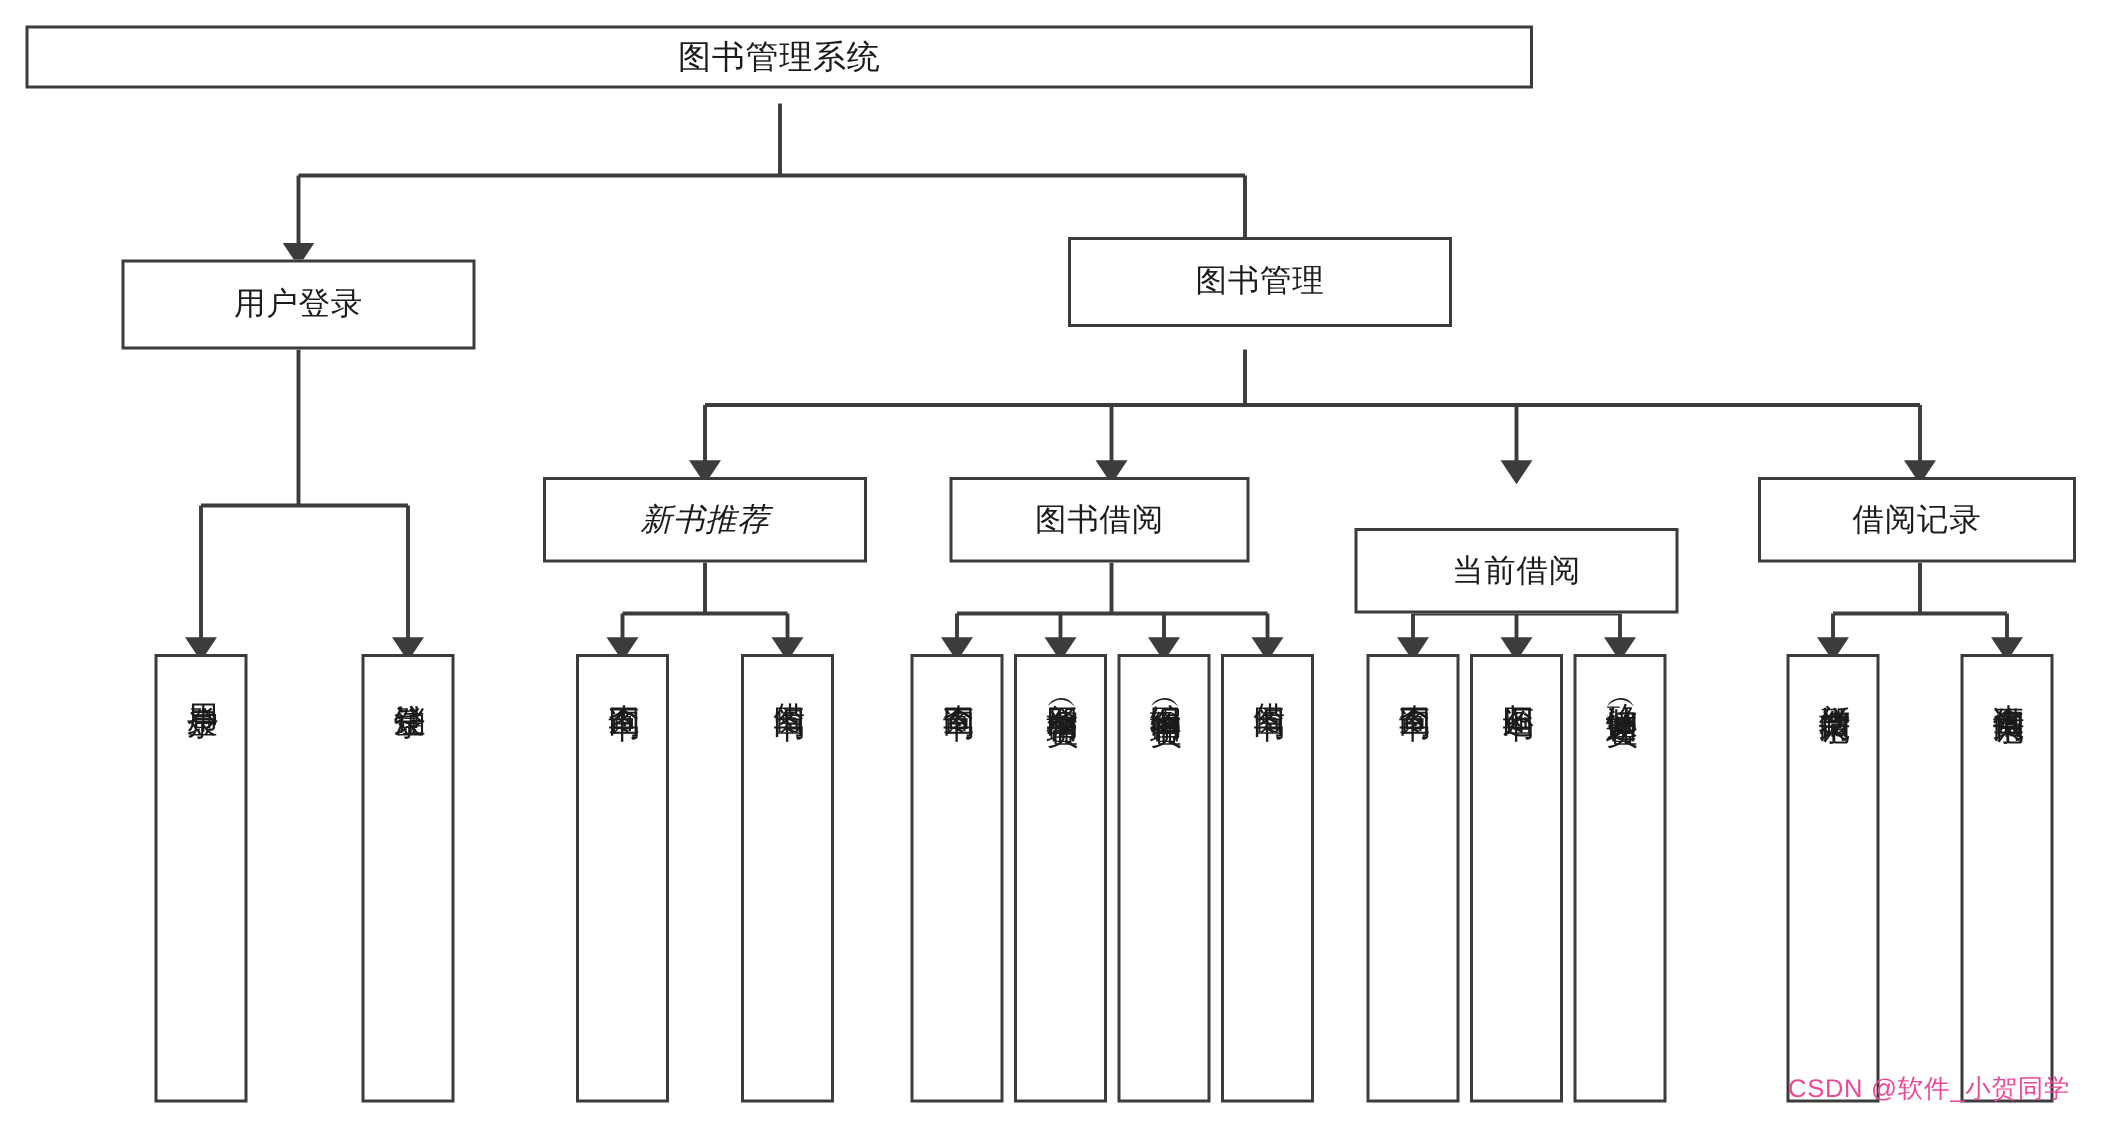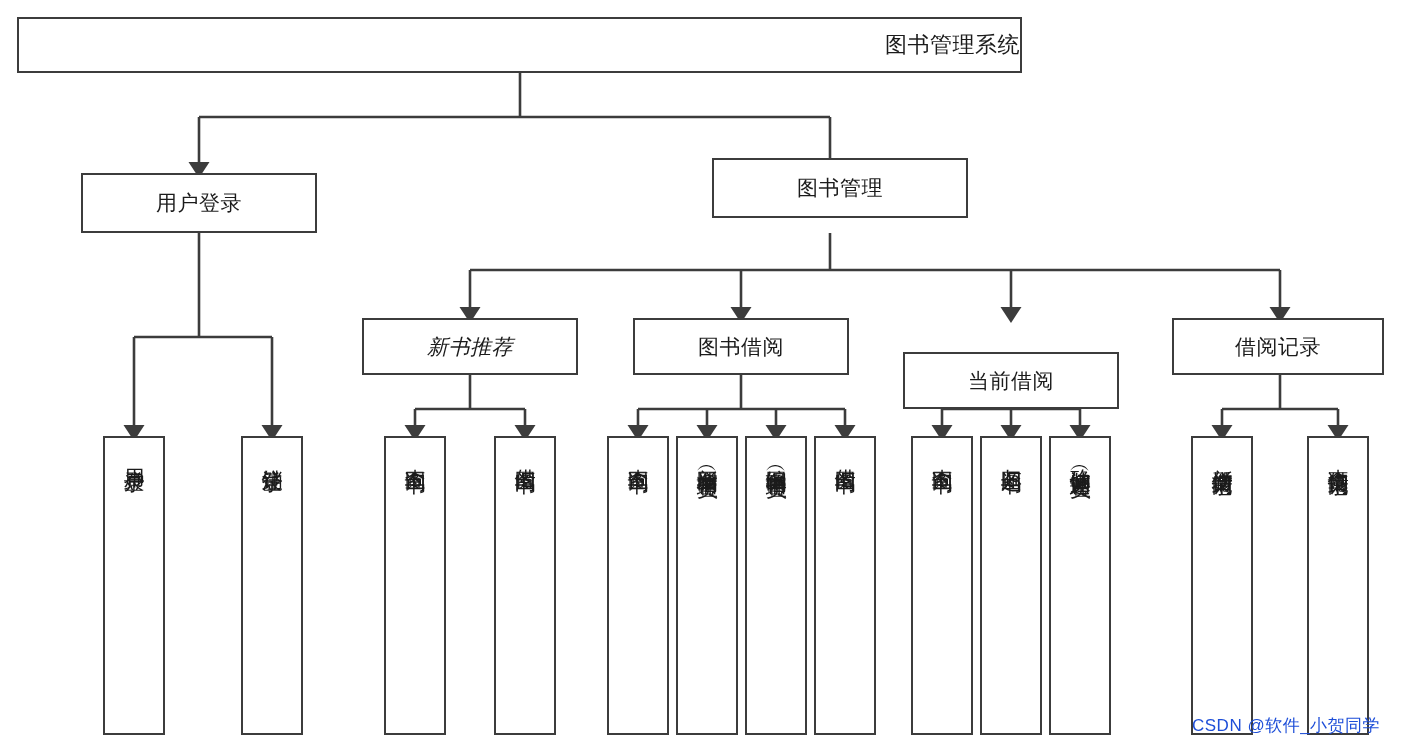--- a/index.html
+++ b/index.html
@@ -58,21 +58,21 @@
   }
   .node.vert .node-label {
     writing-mode: vertical-rl;
     text-orientation: upright;
     font-size: 21px;
     line-height: 1.06;
     letter-spacing: 1.5px;
   }
   .watermark {
     position: absolute;
-    color: #1d4ed8;
+    color: #ec4899;
     font-size: 17px;
     white-space: nowrap;
     letter-spacing: 0.5px;
   }
 </style>
 </head>
 <body>
 
 <div id="canvas">
 
@@ -121,35 +121,35 @@
       <path d="M1011,409 L1011,431" marker-end="url(#arrow)"></path>
       <path d="M1080,409 L1080,431" marker-end="url(#arrow)"></path>
 
       <path d="M1280,375 L1280,409"></path>
       <path d="M1222,409 L1338,409"></path>
       <path d="M1222,409 L1222,431" marker-end="url(#arrow)"></path>
       <path d="M1338,409 L1338,431" marker-end="url(#arrow)"></path>
     </g>
   </svg>
 
-  <div class="node horiz root" style="left:17px; top:17px; width:1005px; height:56px;justify-content:flex-end;">
+  <div class="node horiz root" style="left:17px; top:17px; width:1005px; height:42px;">
     <span class="node-label">图书管理系统</span>
   </div>
 
   <div class="node horiz" style="left:81px; top:173px; width:236px; height:60px;">
     <span class="node-label">用户登录</span>
   </div>
   <div class="node horiz" style="left:712px; top:158px; width:256px; height:60px;">
     <span class="node-label">图书管理</span>
   </div>
 
   <div class="node horiz" style="left:362px; top:318px; width:216px; height:57px;font-style:italic;">
     <span class="node-label">新书推荐</span>
   </div>
-  <div class="node horiz" style="left:633px; top:318px; width:216px; height:57px;">
+  <div class="node horiz" style="left:633px; top:318px; width:200px; height:57px;">
     <span class="node-label">图书借阅</span>
   </div>
   <div class="node horiz" style="left:903px; top:318px; width:216px; height:57px;margin-top:34px;">
     <span class="node-label">当前借阅</span>
   </div>
   <div class="node horiz" style="left:1172px; top:318px; width:212px; height:57px;">
     <span class="node-label">借阅记录</span>
   </div>
 
   <div class="node vert" style="left:103px; top:436px; width:62px; height:299px;">

